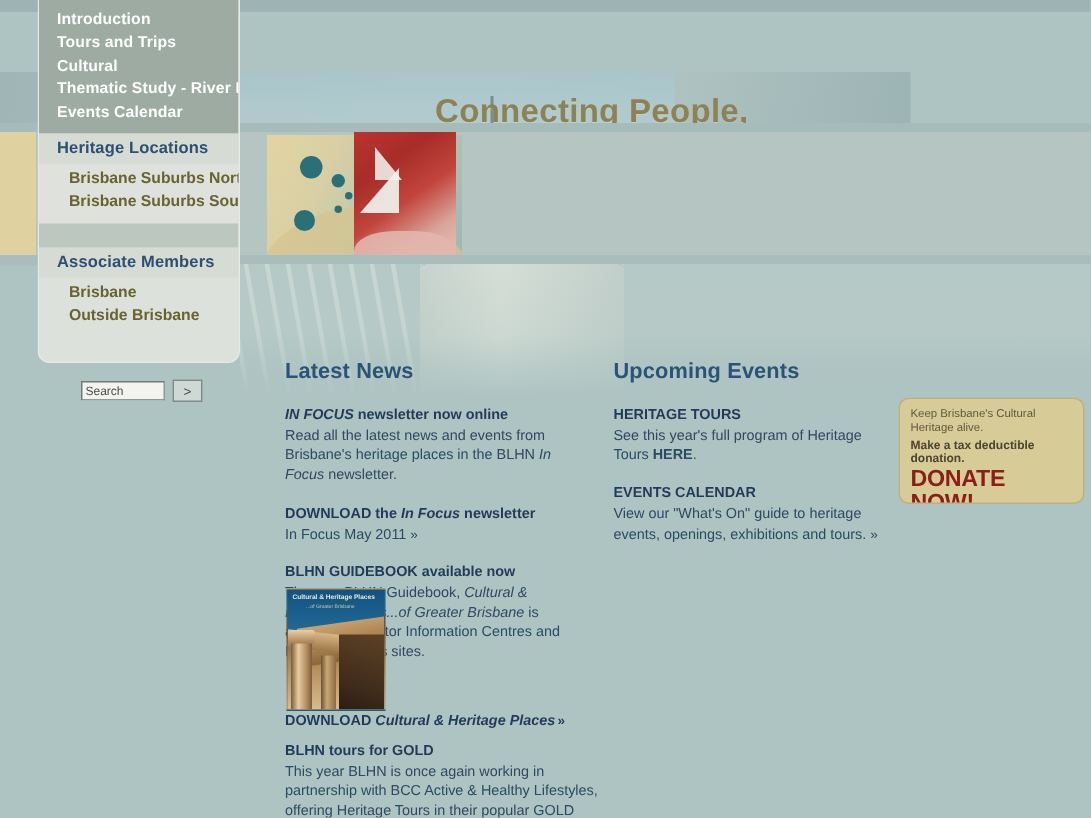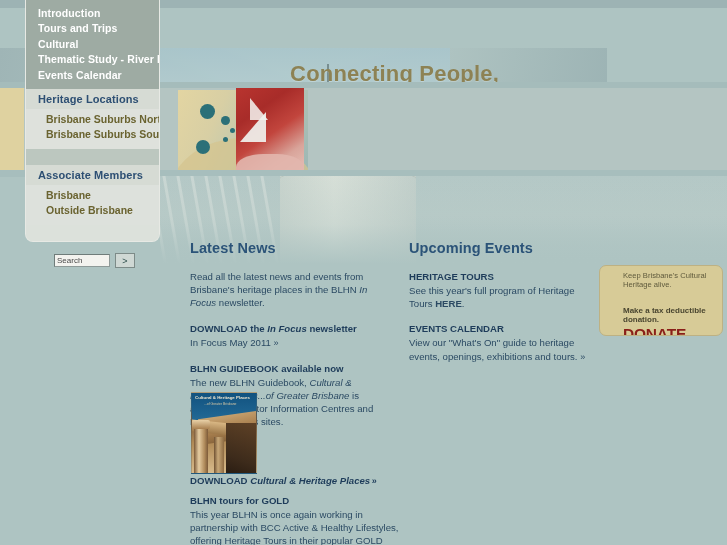--- a/index.html
+++ b/index.html
@@ -427,35 +427,35 @@
 
   
   .donate {
     position: absolute;
     left: 599px; top: 265px;
     width: 124px; height: 71px;
     background: #d7cb97;
     border: 1px solid #bdb183;
     border-radius: 7px;
     box-sizing: border-box;
-    padding: 5px 7px 0 23px;
+    padding: 5px 7px 0 7px;
     overflow: hidden;
     cursor: pointer;
   }
   .donate .l1 {
     color: #5f5a3c;
     font-size: 7.6px;
     line-height: 9.4px;
   }
   .donate .l2 {
     color: #4a4630;
     font-size: 8px;
     font-weight: bold;
     line-height: 9.6px;
-    margin-top: 16px;
+    margin-top: 2px;
   }
   .donate .l3 {
     color: #8a1f18;
     font-size: 15.5px;
     font-weight: bold;
     line-height: 16px;
     margin-top: 1px;
     letter-spacing: -.2px;
   }
 </style>
@@ -537,20 +537,21 @@
 
   <div class="search-row">
     <input class="search-input" type="text" value="Search" style="">
     <button class="search-go">&gt;</button>
   </div>
 
   <section class="col-news">
     <h2 class="col-title">Latest News</h2>
 
     <div class="item">
+      <div class="item-head"><span class="it">IN FOCUS</span><span> newsletter now online</span></div>
       <div class="item-body"><span>Read all the latest news and events from Brisbane's heritage places in the BLHN </span><span class="it">In Focus</span><span> newsletter.</span></div>
     </div>
 
     <div class="item">
       <div class="item-head"><span>DOWNLOAD the </span><span class="it">In Focus</span><span> newsletter</span></div>
       <div class="item-body"><span>In Focus May 2011 </span><span class="arrow">»</span></div>
     </div>
 
     <div class="item">
       <div class="item-head">BLHN GUIDEBOOK available now</div>

